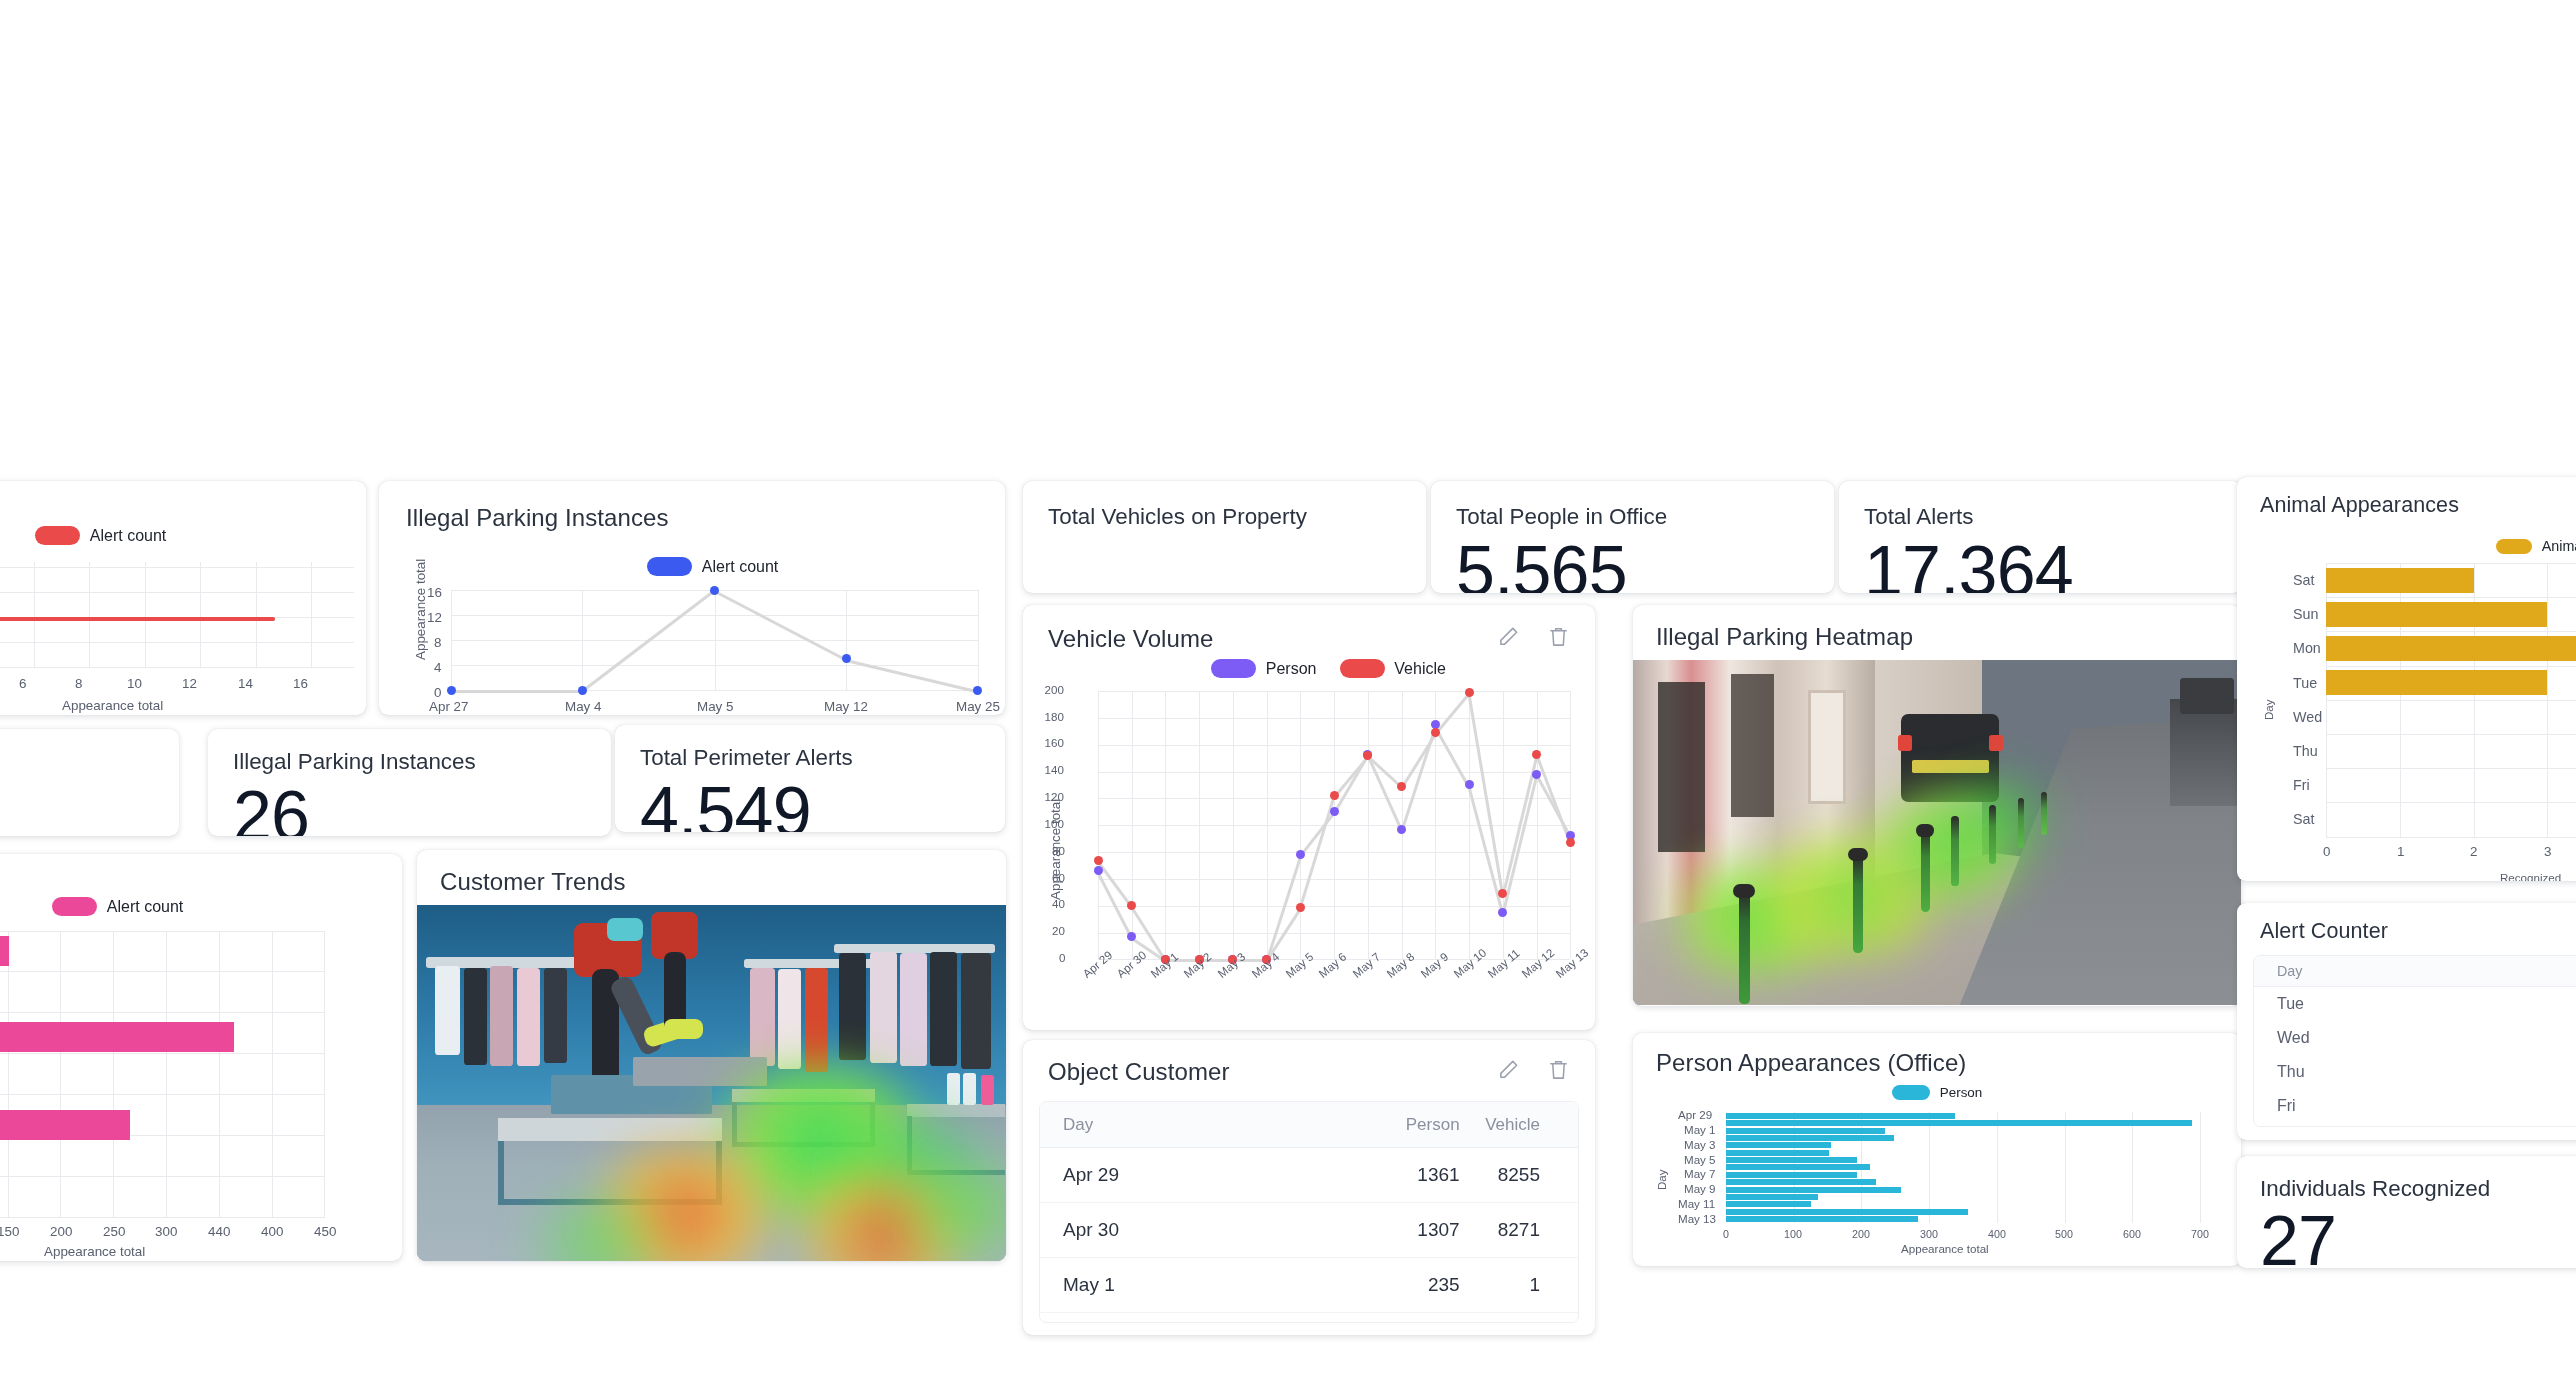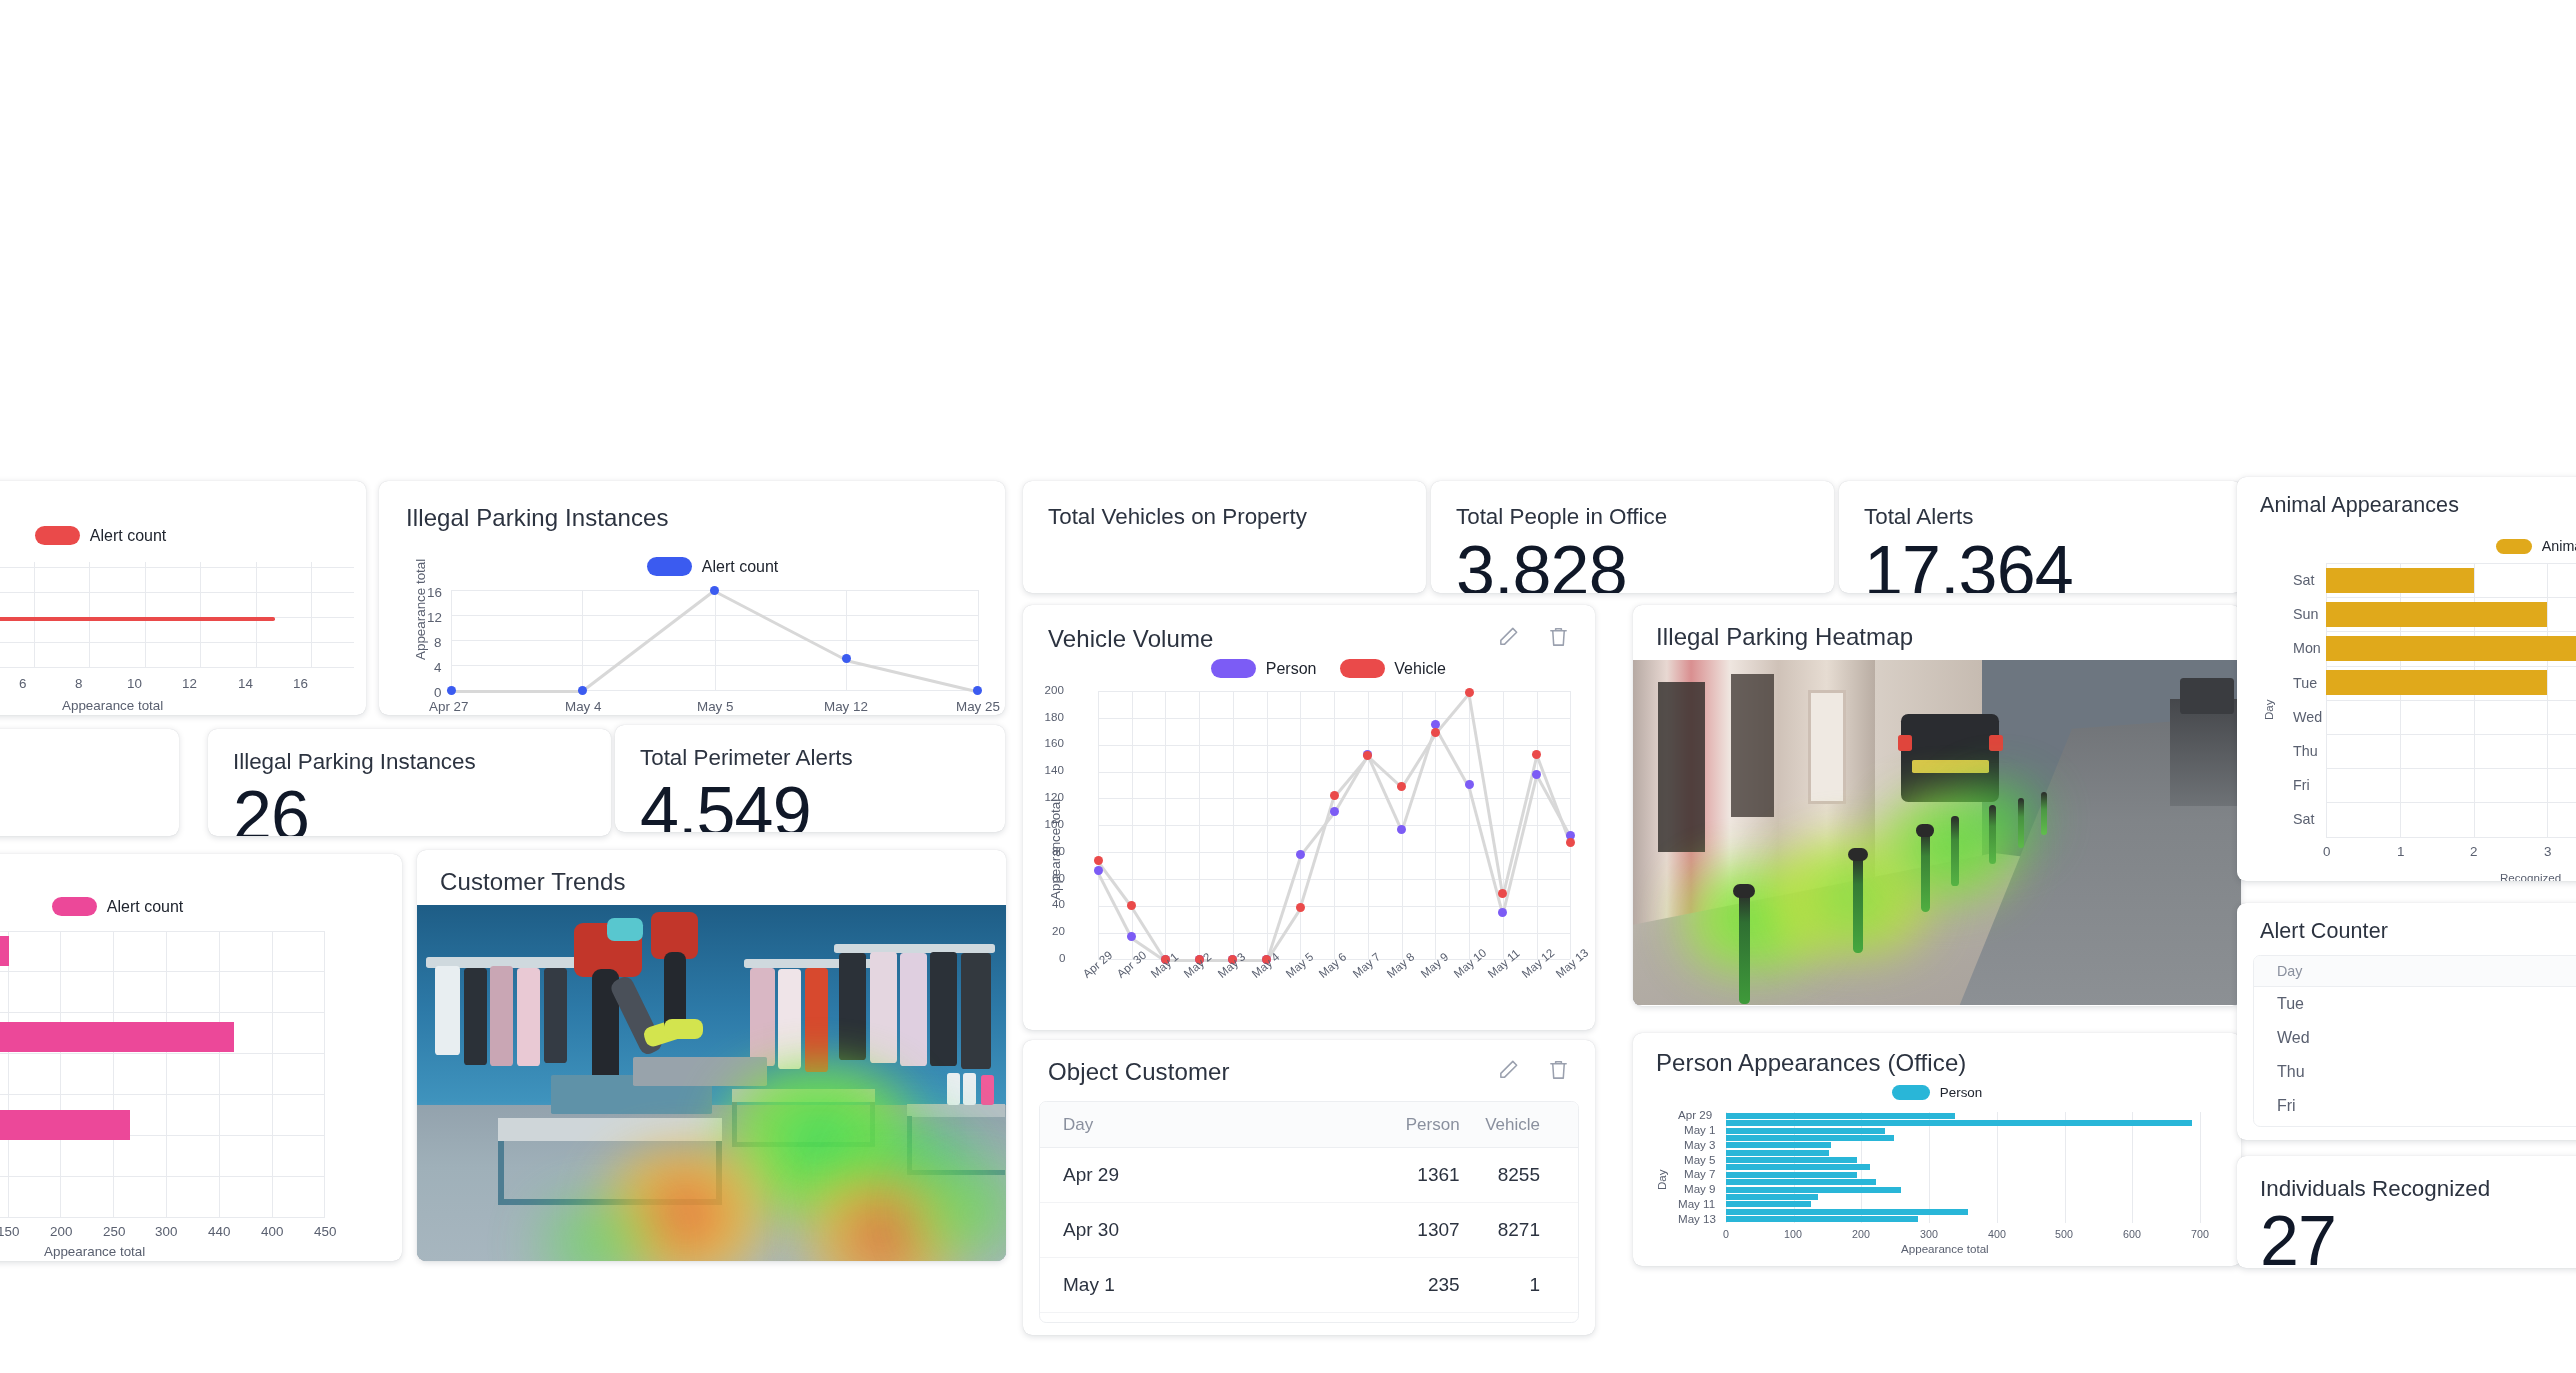--- a/index.html
+++ b/index.html
@@ -162,21 +162,21 @@
     <div class="axis-label" style="left:445px;top:218px;">May 12</div>
     <div class="axis-label" style="left:577px;top:218px;">May 25</div>
 
   </div>
 
   <div class="card" style="left:1023px;top:481px;width:403px;height:112px;">
     <div class="kpi-label" style="left:25px;top:23px;">Total Vehicles on Property</div>
   </div>
   <div class="card" style="left:1431px;top:481px;width:403px;height:112px;">
     <div class="kpi-label" style="left:25px;top:23px;">Total People in Office</div>
-    <div class="kpi-value" style="left:25px;top:55px;">3,828</div>
+    <div class="kpi-value" style="left:25px;top:55px;">5,565</div>
   </div>
   <div class="card" style="left:1839px;top:481px;width:403px;height:112px;">
     <div class="kpi-label" style="left:25px;top:23px;">Total Alerts</div>
     <div class="kpi-value" style="left:25px;top:55px;">17,364</div>
   </div>
 
   <div class="card" style="left:-54px;top:729px;width:233px;height:107px;"></div>
   <div class="card" style="left:208px;top:729px;width:403px;height:107px;">
     <div class="kpi-label" style="left:25px;top:19.7px;">Illegal Parking Instances</div>
     <div class="kpi-value" style="left:25px;top:52px;">26</div>

